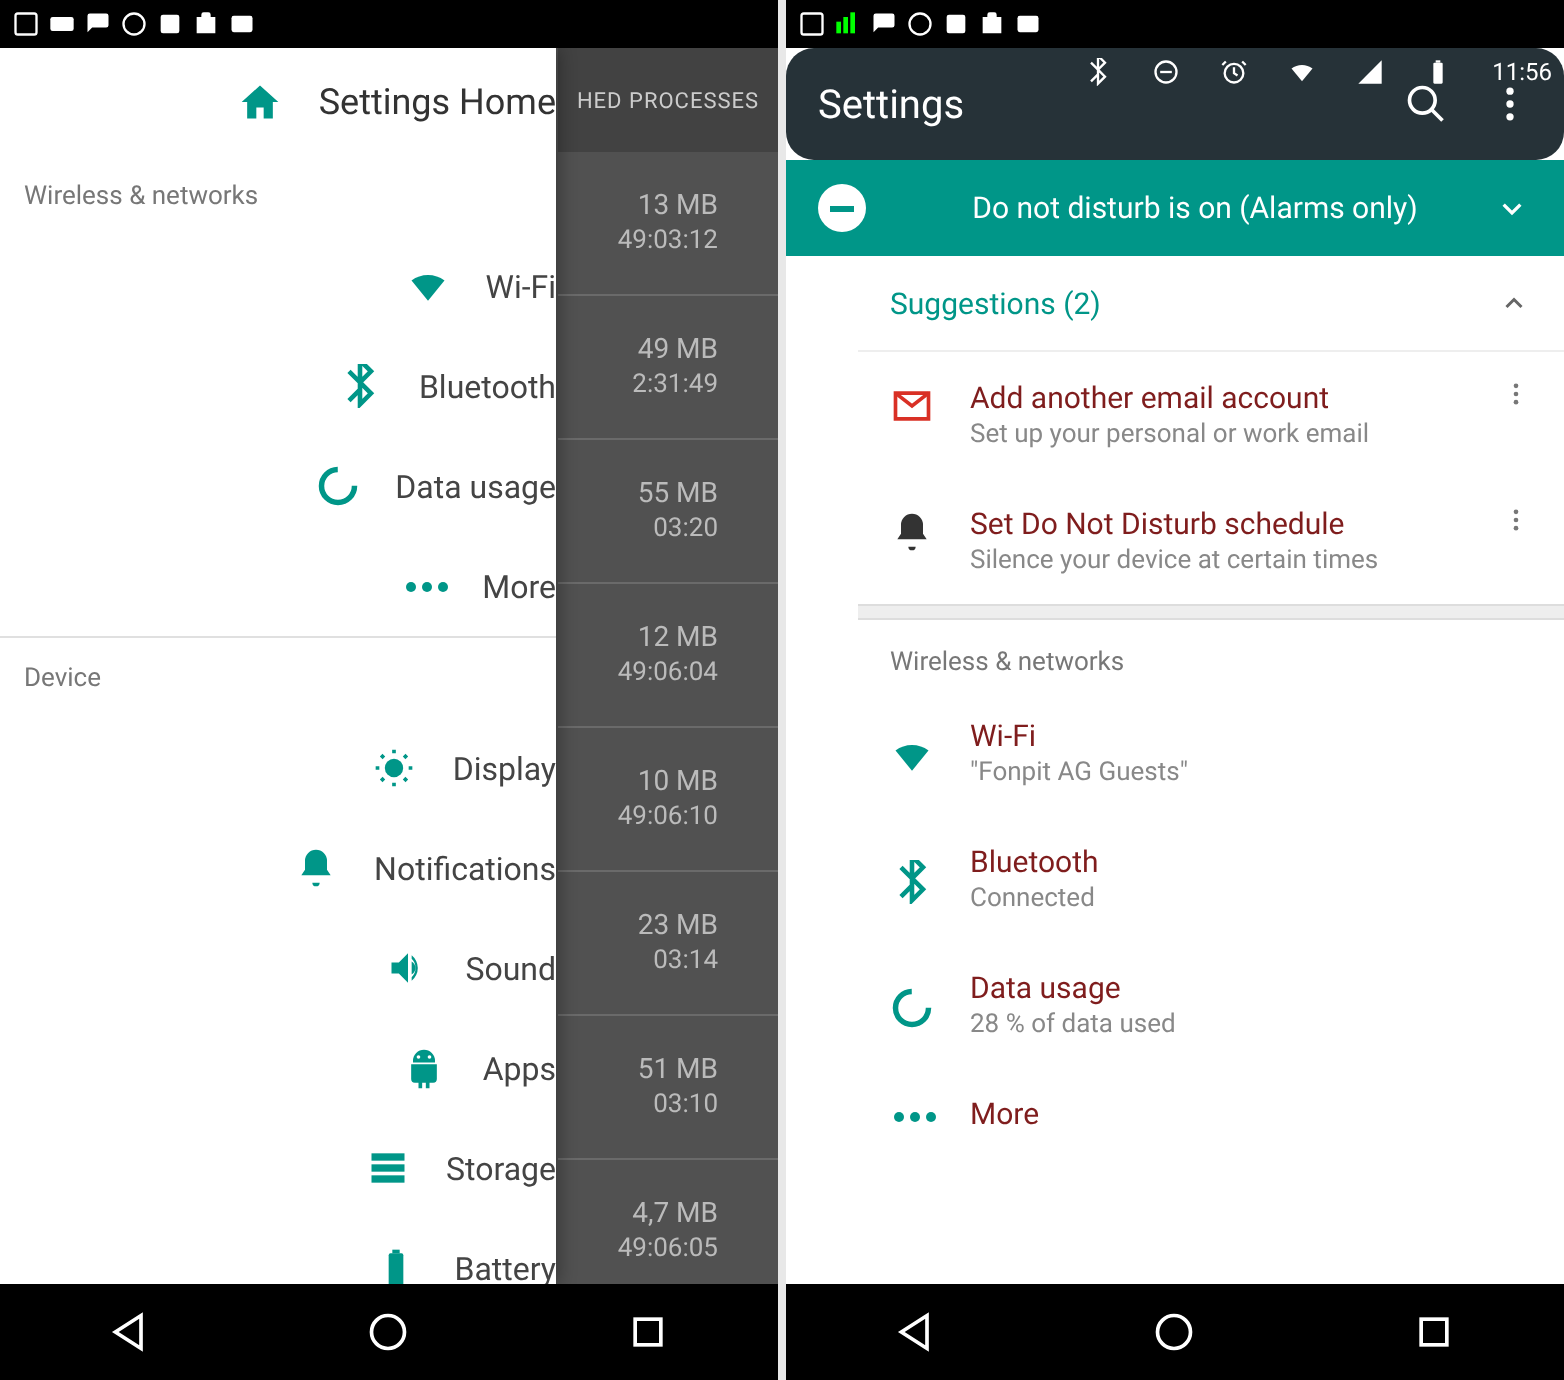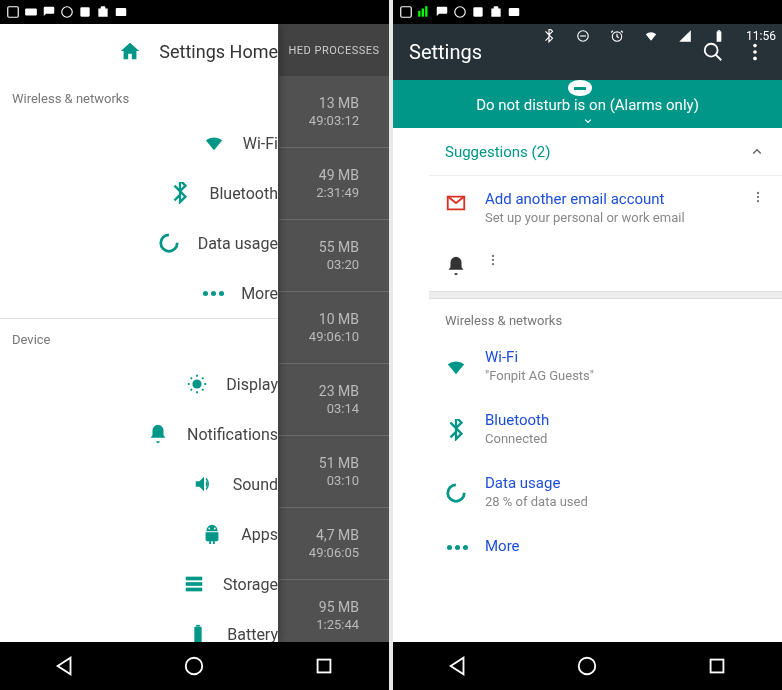--- a/index.html
+++ b/index.html
@@ -23,36 +23,36 @@
 .drawer-row { display: flex; align-items: center; height: 50px; padding-left: 16px; justify-content: flex-end; }
 .drawer-header { height: 54px; }
 .drawer-icon { width: 40px; display: flex; align-items: center; }
 .drawer-icon svg { width: 22px; height: 22px; fill: #009688; }
 .drawer-label { font-size: 16px; color: #444; }
 .drawer-header .drawer-label { font-size: 18px; color: #333; }
 .section-header { height: 40px; padding-left: 12px; font-size: 13px; color: #777; display: flex; align-items: center; }
 .divider { height: 1px; background: #e0e0e0; }
 
 
-.app-bar { height: 56px; background: #263238; color: #fff; display: flex; align-items: center; padding: 0 16px; }
+.app-bar { height: 56px; background: #263238; color: #fff; display: flex; align-items: center; padding: 0 16px; border-radius: 14px; }
 .app-title { font-size: 20px; flex: 1; }
 .app-bar svg { width: 22px; height: 22px; fill: #fff; margin-left: 20px; }
-.dnd-banner { height: 48px; background: #009688; color: #fff; display: flex; align-items: center; padding: 0 16px; flex-direction: column; }
+.dnd-banner { height: 48px; background: #009688; color: #fff; display: flex; align-items: center; padding: 0 16px; }
 .dnd-icon { width: 24px; height: 24px; border-radius: 50%; background: #fff; display: flex; align-items: center; justify-content: center; margin-right: 16px; }
 .dnd-icon::after { content: ""; width: 12px; height: 3px; background: #009688; }
 .dnd-text { flex: 1; font-size: 15px; text-align: center; }
 .dnd-chevron { width: 20px; height: 20px; }
 .body-right { position: absolute; top: 128px; left: 0; right: 0; bottom: 48px; background: #fff; overflow: hidden; padding-left: 36px; }
 .suggest-header { height: 48px; display: flex; align-items: center; padding: 0 16px; color: #009688; font-size: 15px; border-bottom: 1px solid #eee; }
 .suggest-header .chev { margin-left: auto; width: 18px; height: 18px; fill: #666; }
 .suggest-item { display: flex; padding: 14px 16px; position: relative; }
 .si-icon { width: 40px; display: flex; align-items: flex-start; padding-top: 2px; }
 .si-icon svg { width: 22px; height: 22px; }
 .si-body { flex: 1; }
-.si-title { font-size: 15px; color: #1d4ed8; }
+.si-title { font-size: 15px; color: #7f1d1d; }
 .si-sub { font-size: 13px; color: #888; margin-top: 2px; }
 .si-more { width: 16px; display: flex; align-items: flex-start; justify-content: center; }
 .si-more svg { width: 14px; height: 14px; fill: #777; }
 .section-gap { height: 8px; background: #eee; border-top: 1px solid #ddd; border-bottom: 1px solid #ddd; }
 .section-label-r { padding: 14px 16px 6px; font-size: 13px; color: #777; }
 .setting-row { display: flex; align-items: center; padding: 14px 16px; }
 .setting-row .si-icon svg { fill: #009688; }
 .dots { display: flex; gap: 3px; padding-left: 2px; }
 .dots span { width: 5px; height: 5px; border-radius: 50%; background: #009688; }
 </style>
@@ -119,20 +119,24 @@
       </div>
     <div class="proc-item">
         <div class="proc-size">49 MB</div>
         <div class="proc-time">2:31:49</div>
       </div>
     <div class="proc-item">
         <div class="proc-size">55 MB</div>
         <div class="proc-time">03:20</div>
       </div>
     <div class="proc-item">
+        <div class="proc-size">12 MB</div>
+        <div class="proc-time">49:06:04</div>
+      </div>
+    <div class="proc-item">
         <div class="proc-size">10 MB</div>
         <div class="proc-time">49:06:10</div>
       </div>
     <div class="proc-item">
         <div class="proc-size">23 MB</div>
         <div class="proc-time">03:14</div>
       </div>
     <div class="proc-item">
         <div class="proc-size">51 MB</div>
         <div class="proc-time">03:10</div>
@@ -363,20 +367,24 @@
           </svg>
         </div>
     </div>
 
     <div class="suggest-item">
       <div class="si-icon">
           <svg viewBox="0 0 24 24" fill="#333">
             <path d="M12 2a6 6 0 00-6 6v5l-2 3h16l-2-3V8a6 6 0 00-6-6zm-2 18a2 2 0 004 0h-4z"></path>
           </svg>
         </div>
+      <div class="si-body">
+          <div class="si-title">Set Do Not Disturb schedule</div>
+          <div class="si-sub">Silence your device at certain times</div>
+        </div>
       <div class="si-more">
           <svg viewBox="0 0 24 24">
             <circle cx="12" cy="5" r="2"></circle>
             <circle cx="12" cy="12" r="2"></circle>
             <circle cx="12" cy="19" r="2"></circle>
           </svg>
         </div>
     </div>
 
     <div class="section-gap"></div>

